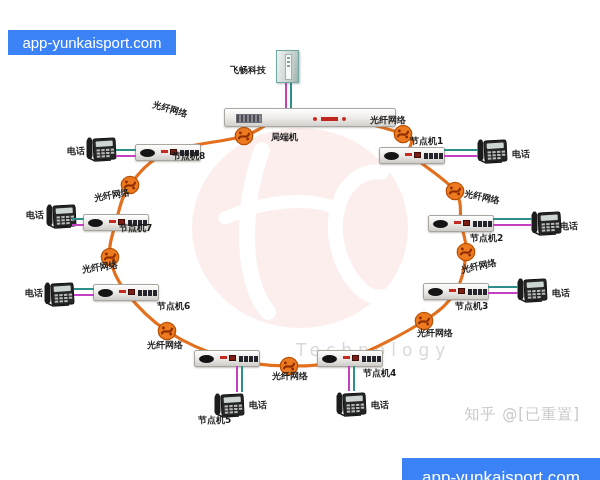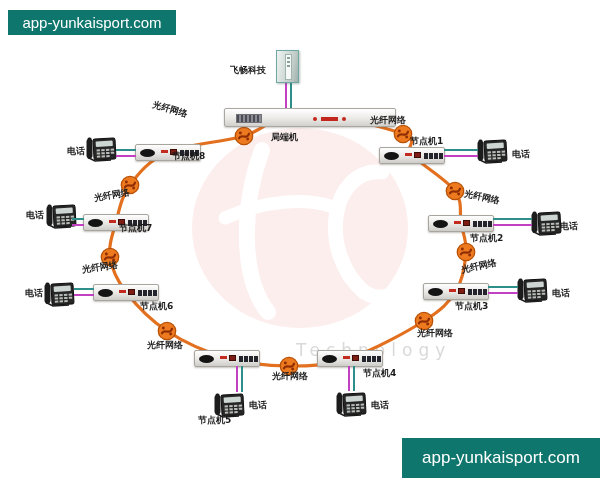--- a/index.html
+++ b/index.html
@@ -4,22 +4,22 @@
 <style>
   html,body{margin:0;padding:0;background:#ffffff;}
   #stage{position:relative;width:600px;height:480px;background:#ffffff;overflow:hidden;
          font-family:"DejaVu Sans","Liberation Sans",sans-serif;}
   #stage *{box-sizing:border-box;}
 
   
   .layer{position:absolute;left:0;top:0;width:600px;height:480px;pointer-events:none;}
 
   
-  .badge{position:absolute;background:#0f766e;color:#ffffff;display:flex;align-items:center;
-         justify-content:center;font-family:"Liberation Sans",sans-serif;}
+  .badge{position:absolute;background:#3b82f6;color:#ffffff;display:flex;align-items:center;
+         justify-content:center;font-family:"Liberation Sans",sans-serif;margin-top:20px;}
   .badge.top{left:8px;top:10px;width:168px;height:25px;font-size:15px;}
   .badge.bottom{left:402px;top:438px;width:198px;height:40px;font-size:17px;}
   .credit{position:absolute;left:430px;top:405px;width:150px;text-align:right;color:#c9c9c9;
           font-size:15px;letter-spacing:1px;}
   .brand-cn{position:absolute;left:186px;top:293px;font-size:46px;font-weight:bold;
             letter-spacing:10px;color:rgba(184,176,176,0.40);white-space:nowrap;
             text-shadow:1px 1px 0 rgba(255,255,255,0.9);}
   .brand-en{position:absolute;left:296px;top:340px;font-size:17px;letter-spacing:6px;
             color:rgba(197,197,197,0.65);white-space:nowrap;}
 
@@ -237,21 +237,21 @@
         <div class="oval"></div>
       <div class="r1"></div>
       <div class="r2"></div>
       <div class="ports">
           <i></i>
           <i></i>
           <i></i>
           <i></i>
         </div>
       </div>
-      <div class="lbl" style="left: 140px; top: 300px;">节点机6</div>
+      <div class="lbl" style="left: 157px; top: 300px;">节点机6</div>
       <svg class="phone" viewBox="0 0 32 28" style="left: 43px; top: 279px;">
         <use href="#phone-sym"></use>
       </svg>
       <div class="lbl" style="left: 25px; top: 287px;">电话</div>
       <div class="ln h t" style="left: 74px; top: 288px; width: 20px;"></div>
       <div class="ln h m" style="left: 74px; top: 294px; width: 20px;"></div>
       <div class="node-box" style="left: 83px; top: 214px;">
         <div class="oval"></div>
       <div class="r1"></div>
       <div class="r2"></div>
@@ -295,14 +295,15 @@
       <div class="lbl fiber" style="left: 94px; top: 189px; transform: rotate(-10deg);">光纤网络</div>
       <div class="lbl fiber" style="left: 82px; top: 261px; transform: rotate(-8deg);">光纤网络</div>
       <div class="lbl fiber" style="left: 147px; top: 339px; transform: rotate(0deg);">光纤网络</div>
       <div class="lbl fiber" style="left: 272px; top: 370px; transform: rotate(0deg);">光纤网络</div>
       <div class="lbl fiber" style="left: 417px; top: 327px; transform: rotate(0deg);">光纤网络</div>
       <div class="lbl fiber" style="left: 461px; top: 260px; transform: rotate(-12deg);">光纤网络</div>
       <div class="lbl fiber" style="left: 464px; top: 191px; transform: rotate(12deg);">光纤网络</div>
     </div>
 
   <div class="badge top">app-yunkaisport.com</div>
+  <div class="credit">知乎 @[已重置]</div>
   <div class="badge bottom">app-yunkaisport.com</div>
 </div>
 
 </body></html>

